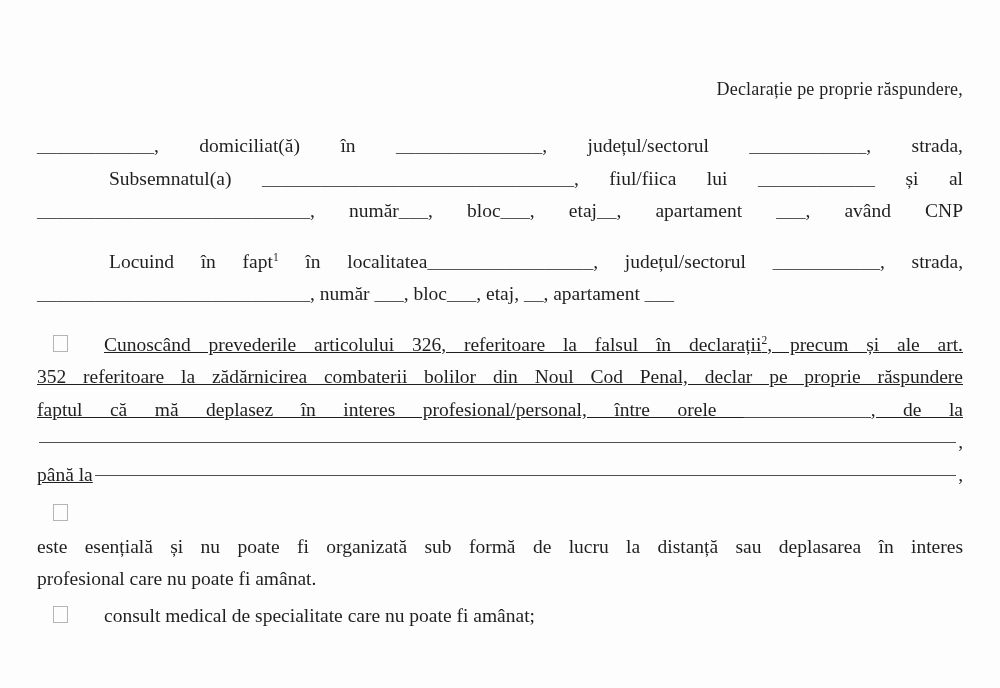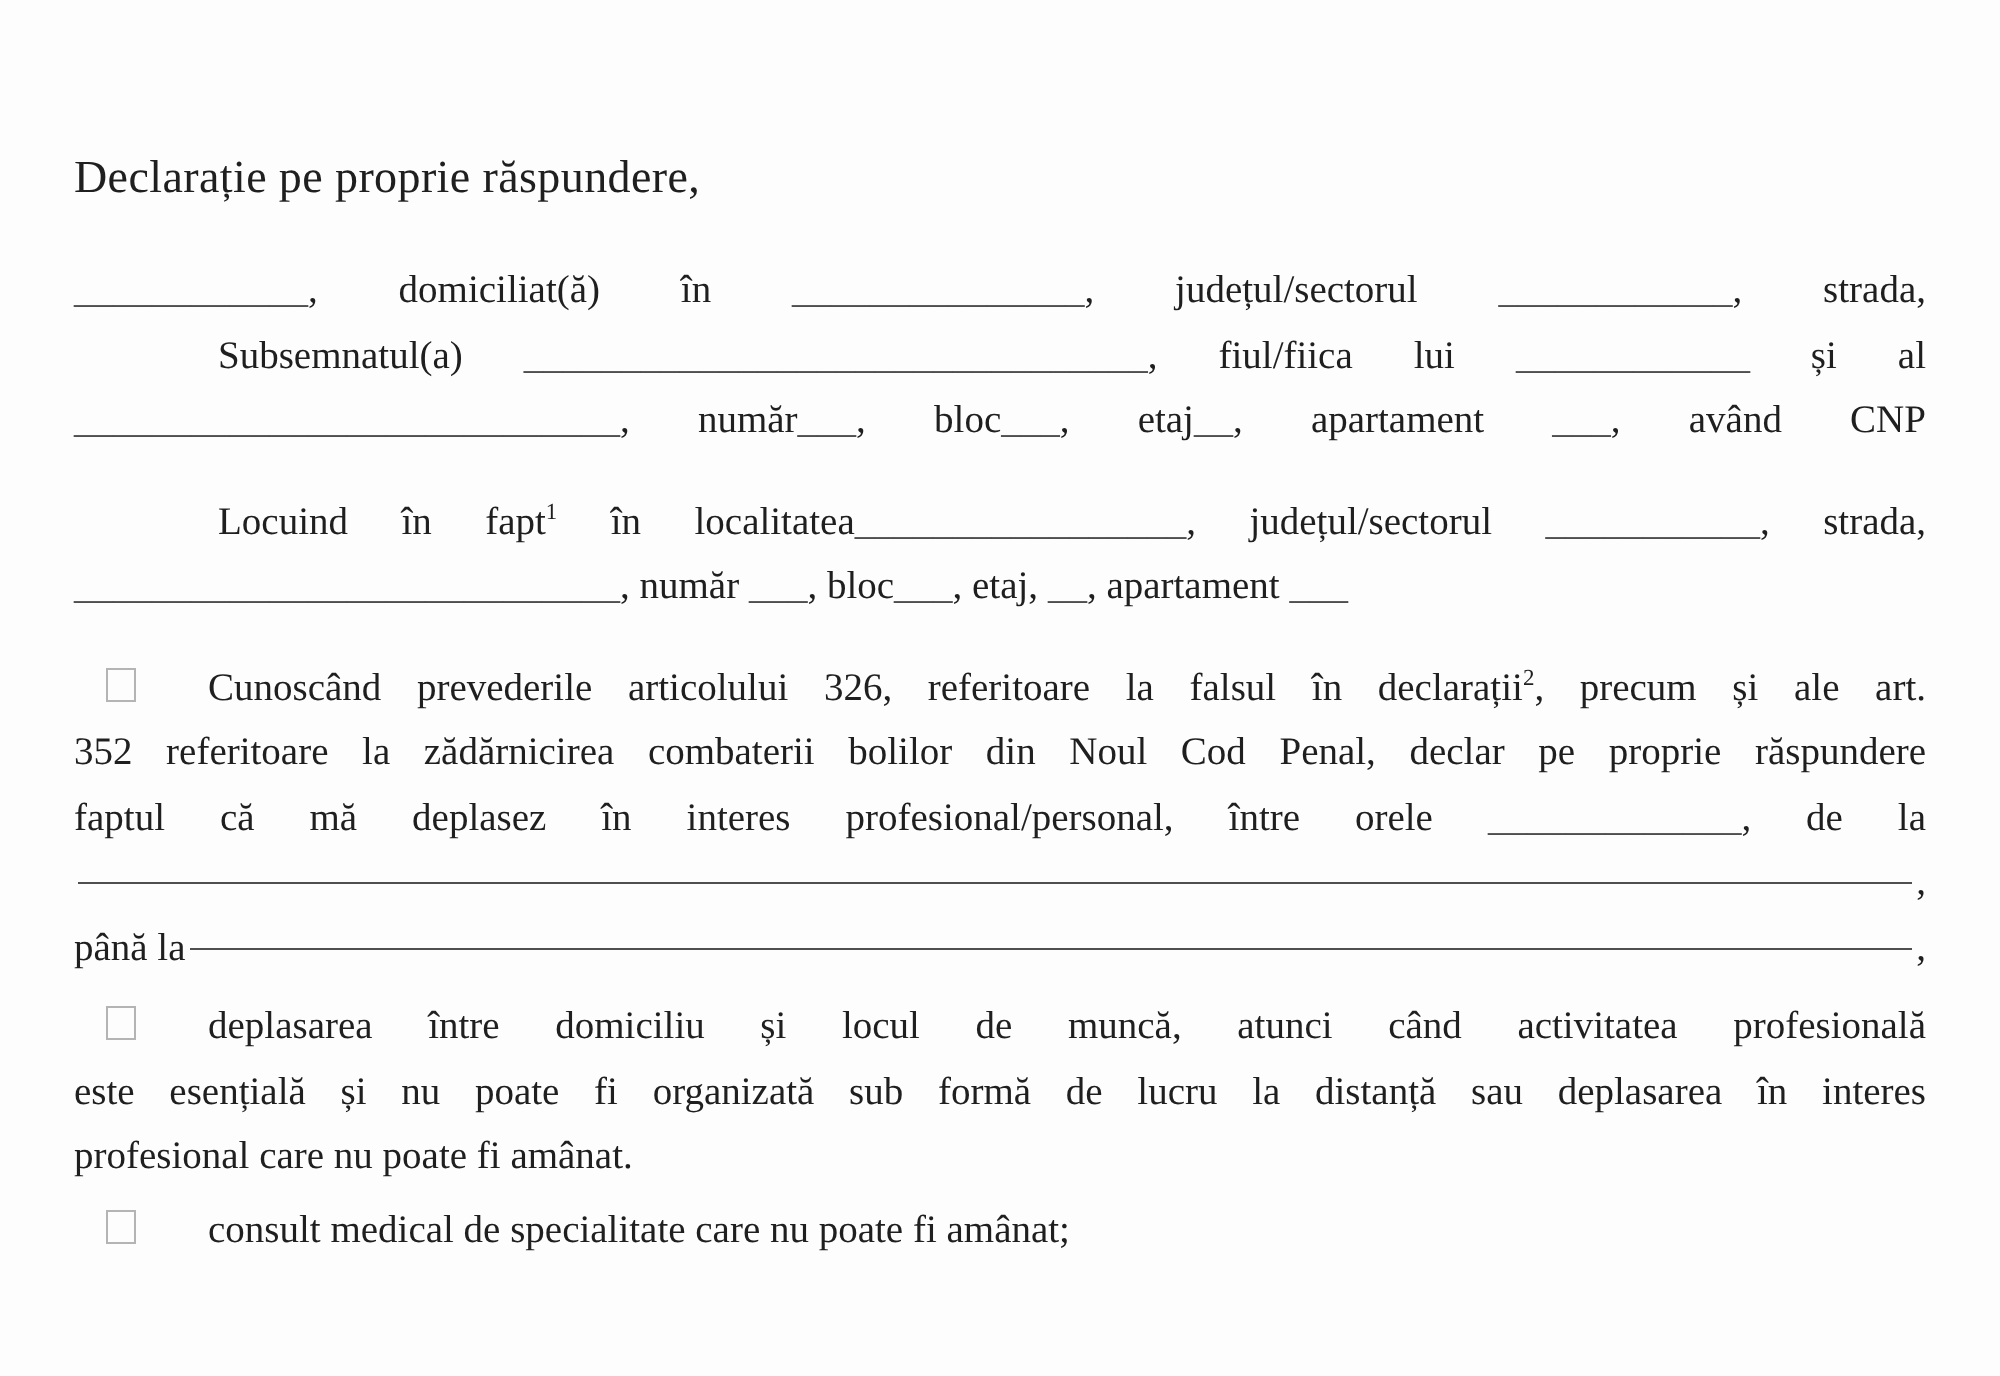--- a/index.html
+++ b/index.html
@@ -12,29 +12,29 @@
     color: var(--text-color, #1f1f1f);
     font-family: "Liberation Serif", "DejaVu Serif", serif;
     font-size: 19.5px;
     line-height: 32.5px;
     overflow: hidden;
     box-sizing: border-box;
     padding: 0 37px;
   }
   .doc-title {
     margin-top: 74px;
-    text-align: left;
-    font-size: 23px;
+    text-align: right;
+    font-size: 18px;
     line-height: 30px;
     letter-spacing: 0.2px;
   }
   .para { margin: 0; }
   .para-identity        { margin-top: 26px; }
   .para-residence       { margin-top: 18px; }
-  .para-declaration     { margin-top: 18px; }
+  .para-declaration     { margin-top: 18px; text-decoration: underline; }
   .para-reason-work     { margin-top: 7px;  }
   .para-reason-medical  { margin-top: 4px;  }
 
   .line { display: block; text-align: left; }
   .line.just {
     text-align: justify;
     text-align-last: justify;
     text-justify: inter-word;
   }
   .line.indent { text-indent: 72px; }
@@ -93,21 +93,21 @@
           <span class="fill"></span>
           <span>,</span>
         </div>
         <div class="line flexline">
           <span>până la </span>
           <span class="fill"></span>
           <span>,</span>
         </div>
       </div>
       <div class="para para-reason-work">
-        <div class="line just"><span class="checkbox"></span><span>deplasarea între domiciliu și locul de muncă, atunci când activitatea profesională</span></div>
+        <div class="line just"><span class="checkbox"></span></div>
         <div class="line just"><span>este esențială și nu poate fi organizată sub formă de lucru la distanță sau deplasarea în interes</span></div>
         <div class="line"><span>profesional care nu poate fi amânat.</span></div>
       </div>
       <div class="para para-reason-medical">
         <div class="line"><span class="checkbox"></span><span>consult medical de specialitate care nu poate fi amânat;</span></div>
       </div>
     </div>
 </div>
 
 </body></html>

